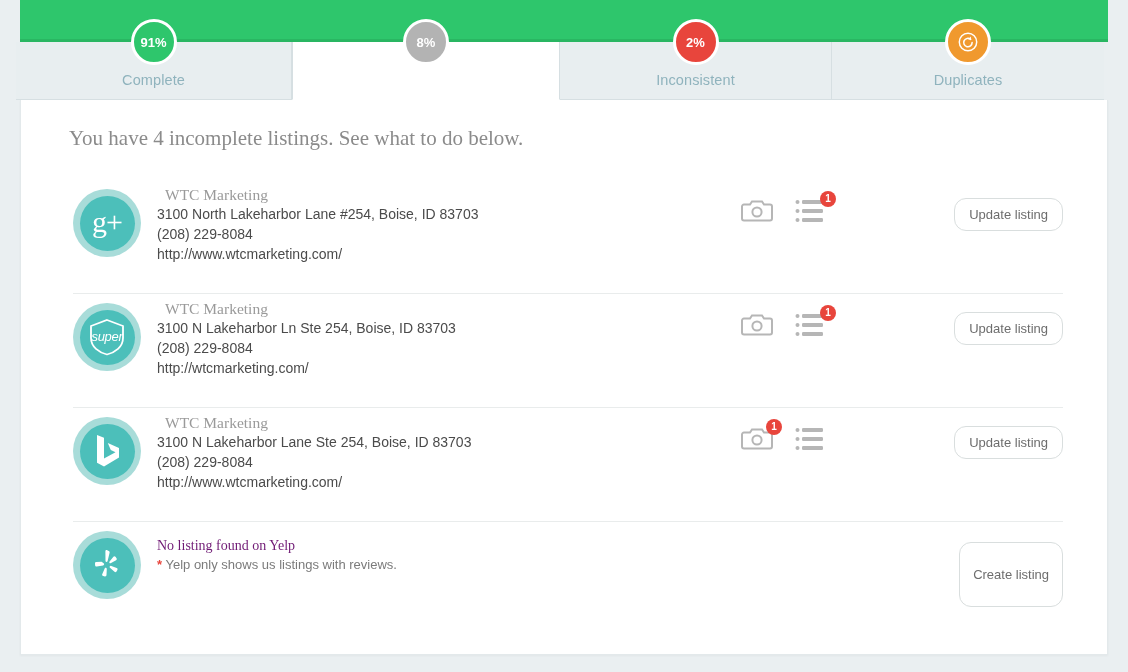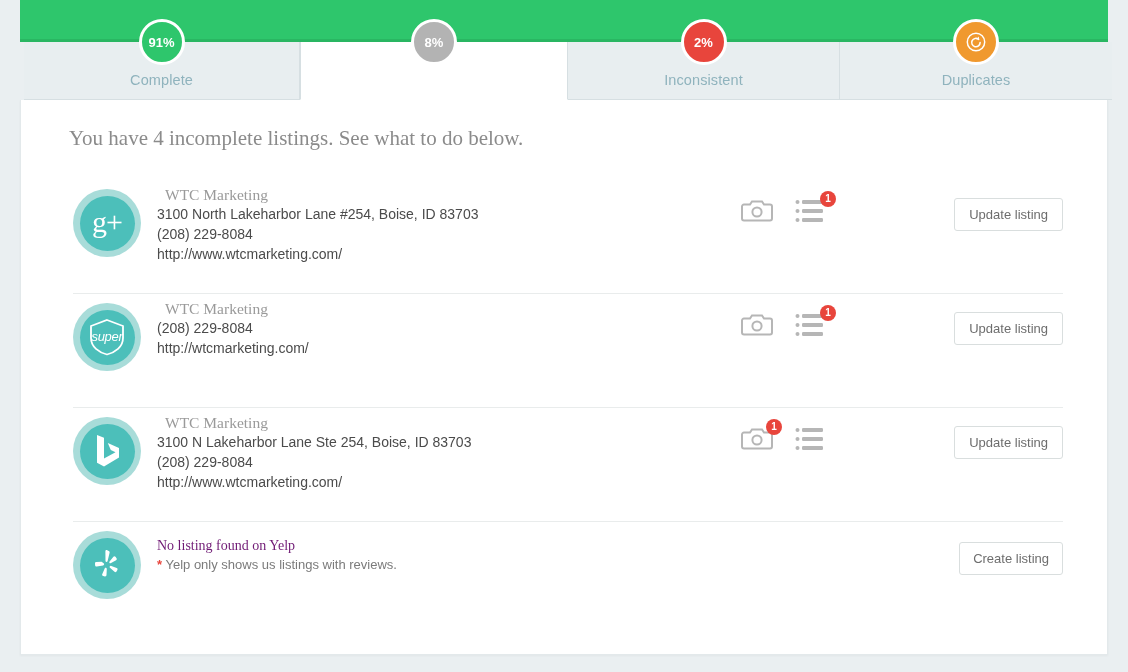--- a/index.html
+++ b/index.html
@@ -20,21 +20,21 @@
     top: 0;
     width: 1088px;
     height: 42px;
     background: #2ec66c;
     border-bottom: 3px solid #29b662;
   }
 
   
   #tabs {
     position: absolute;
-    left: 24px;
+    left: 16px;
     top: 42px;
     width: 1088px;
     height: 58px;
     display: flex;
   }
   .tab {
     position: relative;
     height: 58px;
     background: #e8eef0;
     border-right: 1px solid #d6dfe2;
@@ -233,27 +233,27 @@
   }
 
   
   .action-btn {
     position: absolute;
     right: 0;
     top: 18px;
     padding: 8px 14px;
     background: #ffffff;
     border: 1px solid #d9dede;
-    border-radius: 3px;
+    border-radius: 12px;
     font-size: 13px;
     color: #6d6d6d;
     cursor: pointer;
     white-space: nowrap;
   }
-  .action-btn.create { top: 20px; padding: 8px 13px; }
+  .action-btn.create { top: 20px; padding: 24px 13px; }
 </style>
 </head>
 <body>
 
 <div id="green-bar"></div>
 
 <div id="tabs">
 
   <div class="tab" style="width:276px">
     <div class="tab-circle c-green">
@@ -333,20 +333,21 @@
           <div class="super-wrap">
             <svg viewBox="0 0 42 40">
               <path d="M21 3 L37 9 V21 C37 30 29 35.5 21 37.5 C13 35.5 5 30 5 21 V9 Z" fill="none" stroke="#ffffff" stroke-width="1.8"></path>
             </svg>
             <div class="super-text">super</div>
           </div>
         </div>
       </div>
       <div class="info">
         <div class="biz-name">WTC Marketing</div>
+        <div class="biz-line">3100 N Lakeharbor Ln Ste 254, Boise, ID 83703</div>
         <div class="biz-line">(208) 229-8084</div>
         <div class="biz-line">http://wtcmarketing.com/</div>
       </div>
       <div class="status-icons">
         <div class="icon-holder">
           <svg width="32" height="26" viewBox="0 0 32 26">
             <path d="M3 6.5h6l2-3h10l2 3h6a2 2 0 0 1 2 2v12a2 2 0 0 1-2 2H3a2 2 0 0 1-2-2v-12a2 2 0 0 1 2-2z" fill="none" stroke="#b6b6b6" stroke-width="2"></path>
             <circle cx="16" cy="14" r="4.6" fill="none" stroke="#b6b6b6" stroke-width="2"></circle>
           </svg>
         </div>

